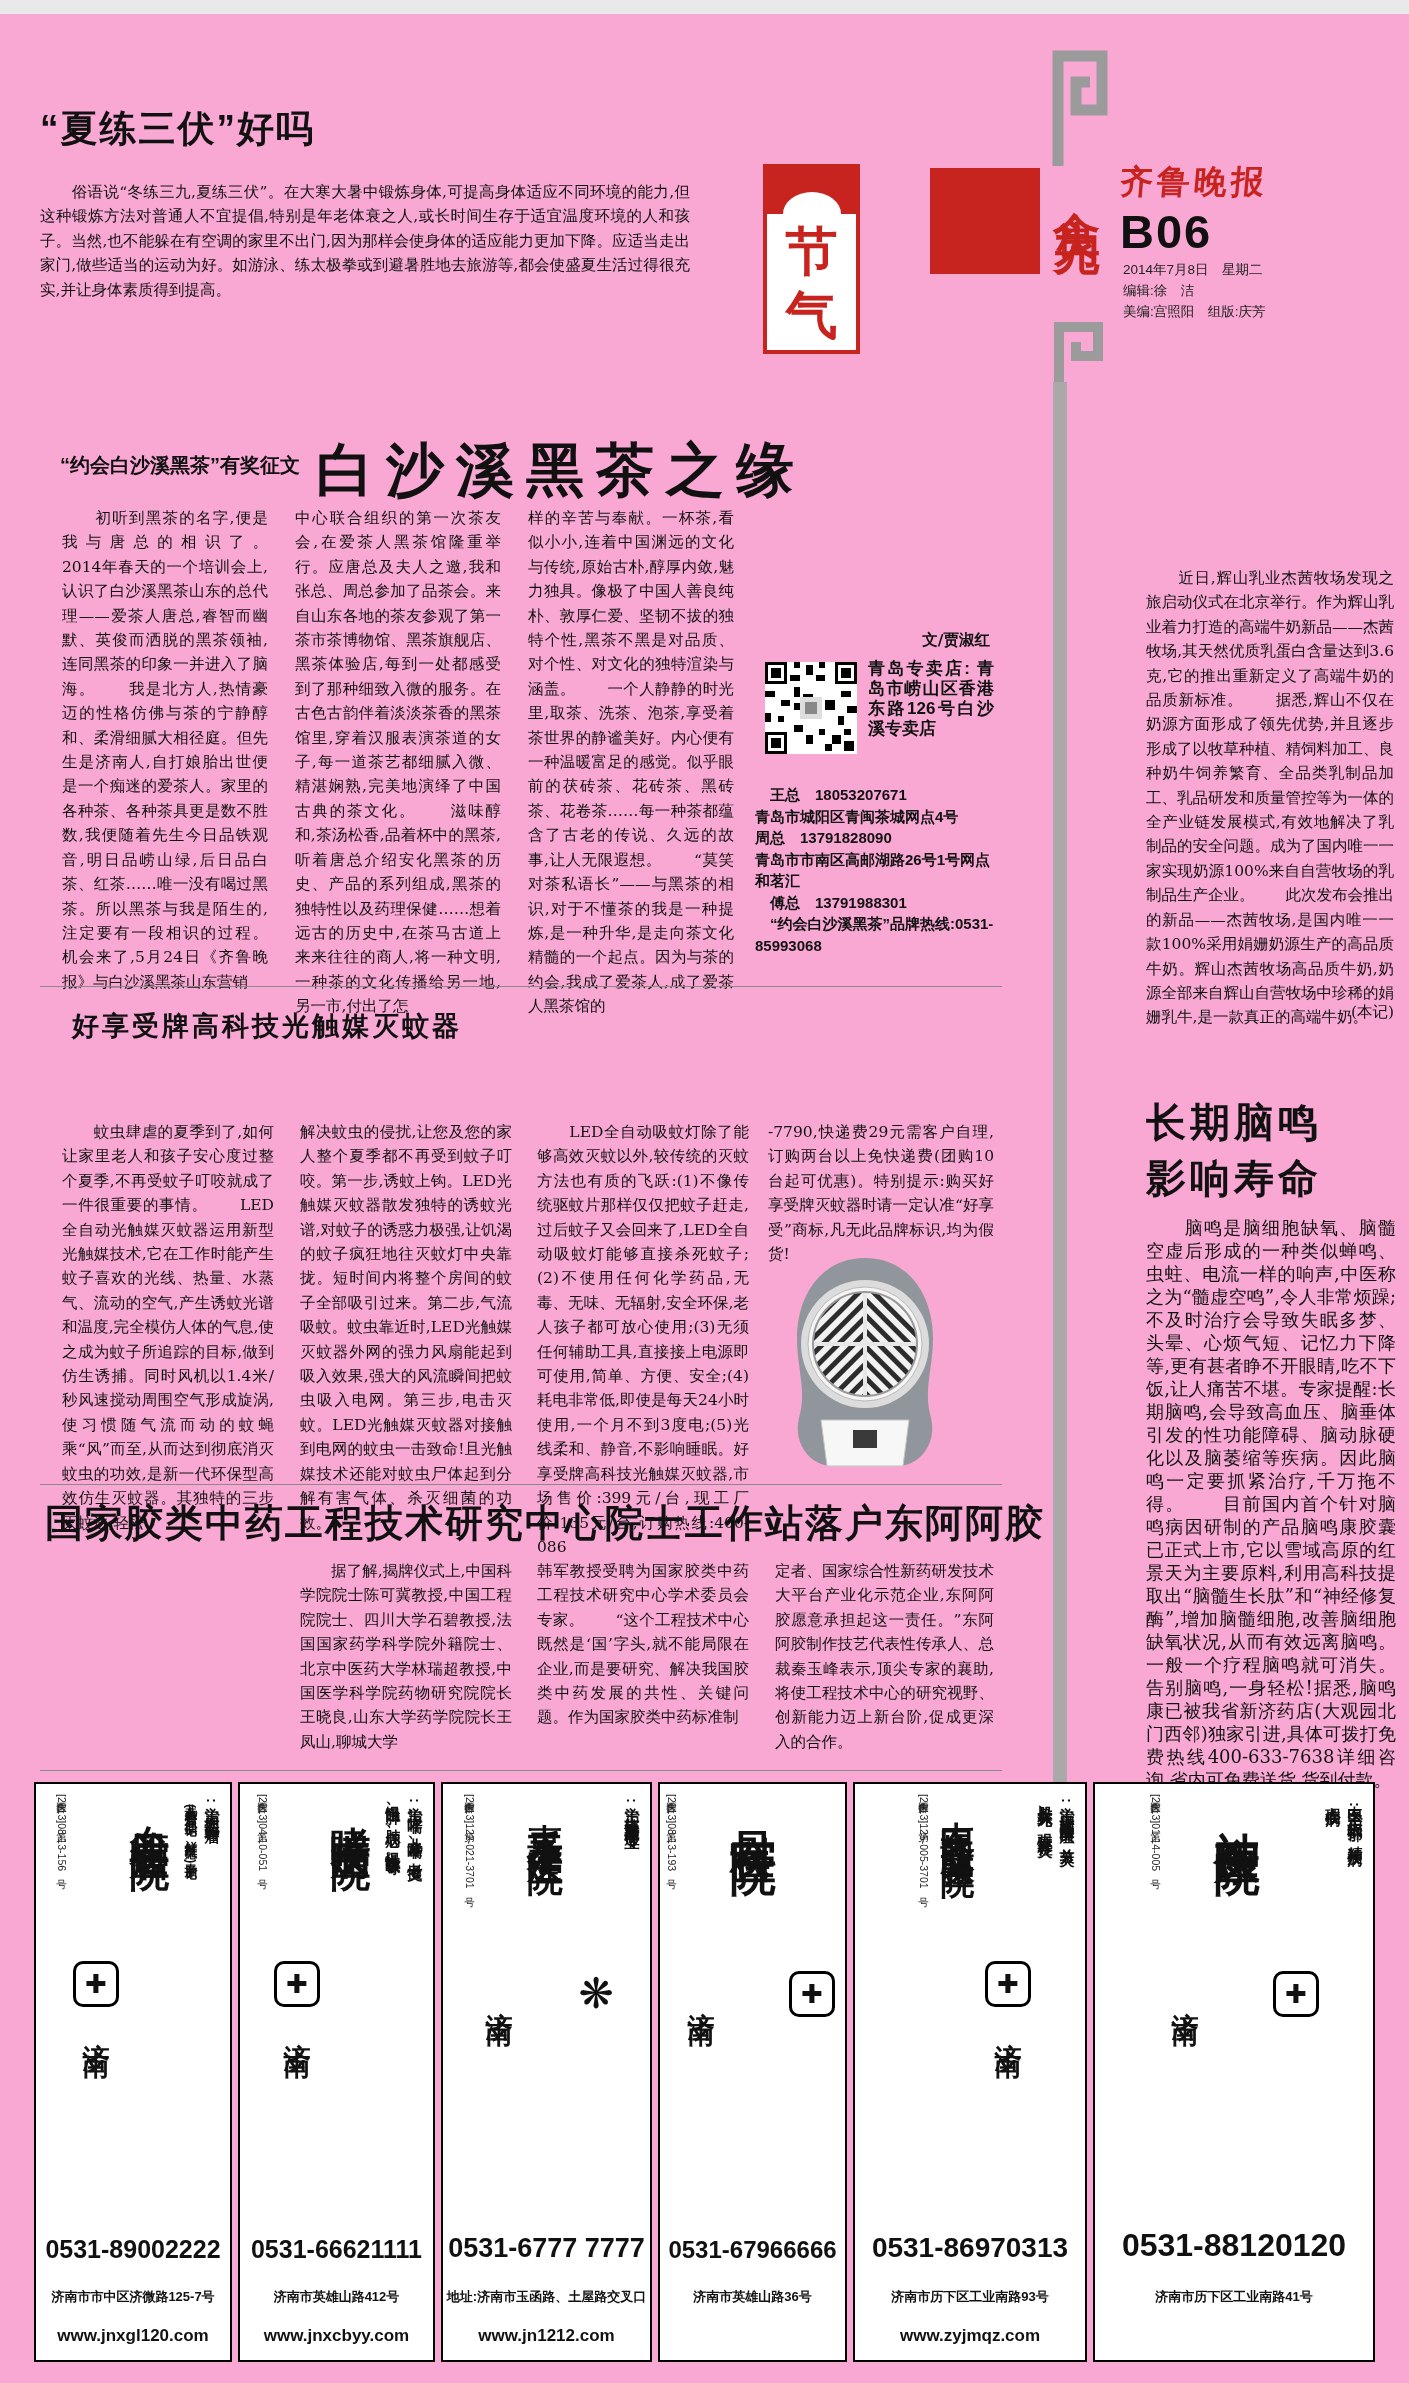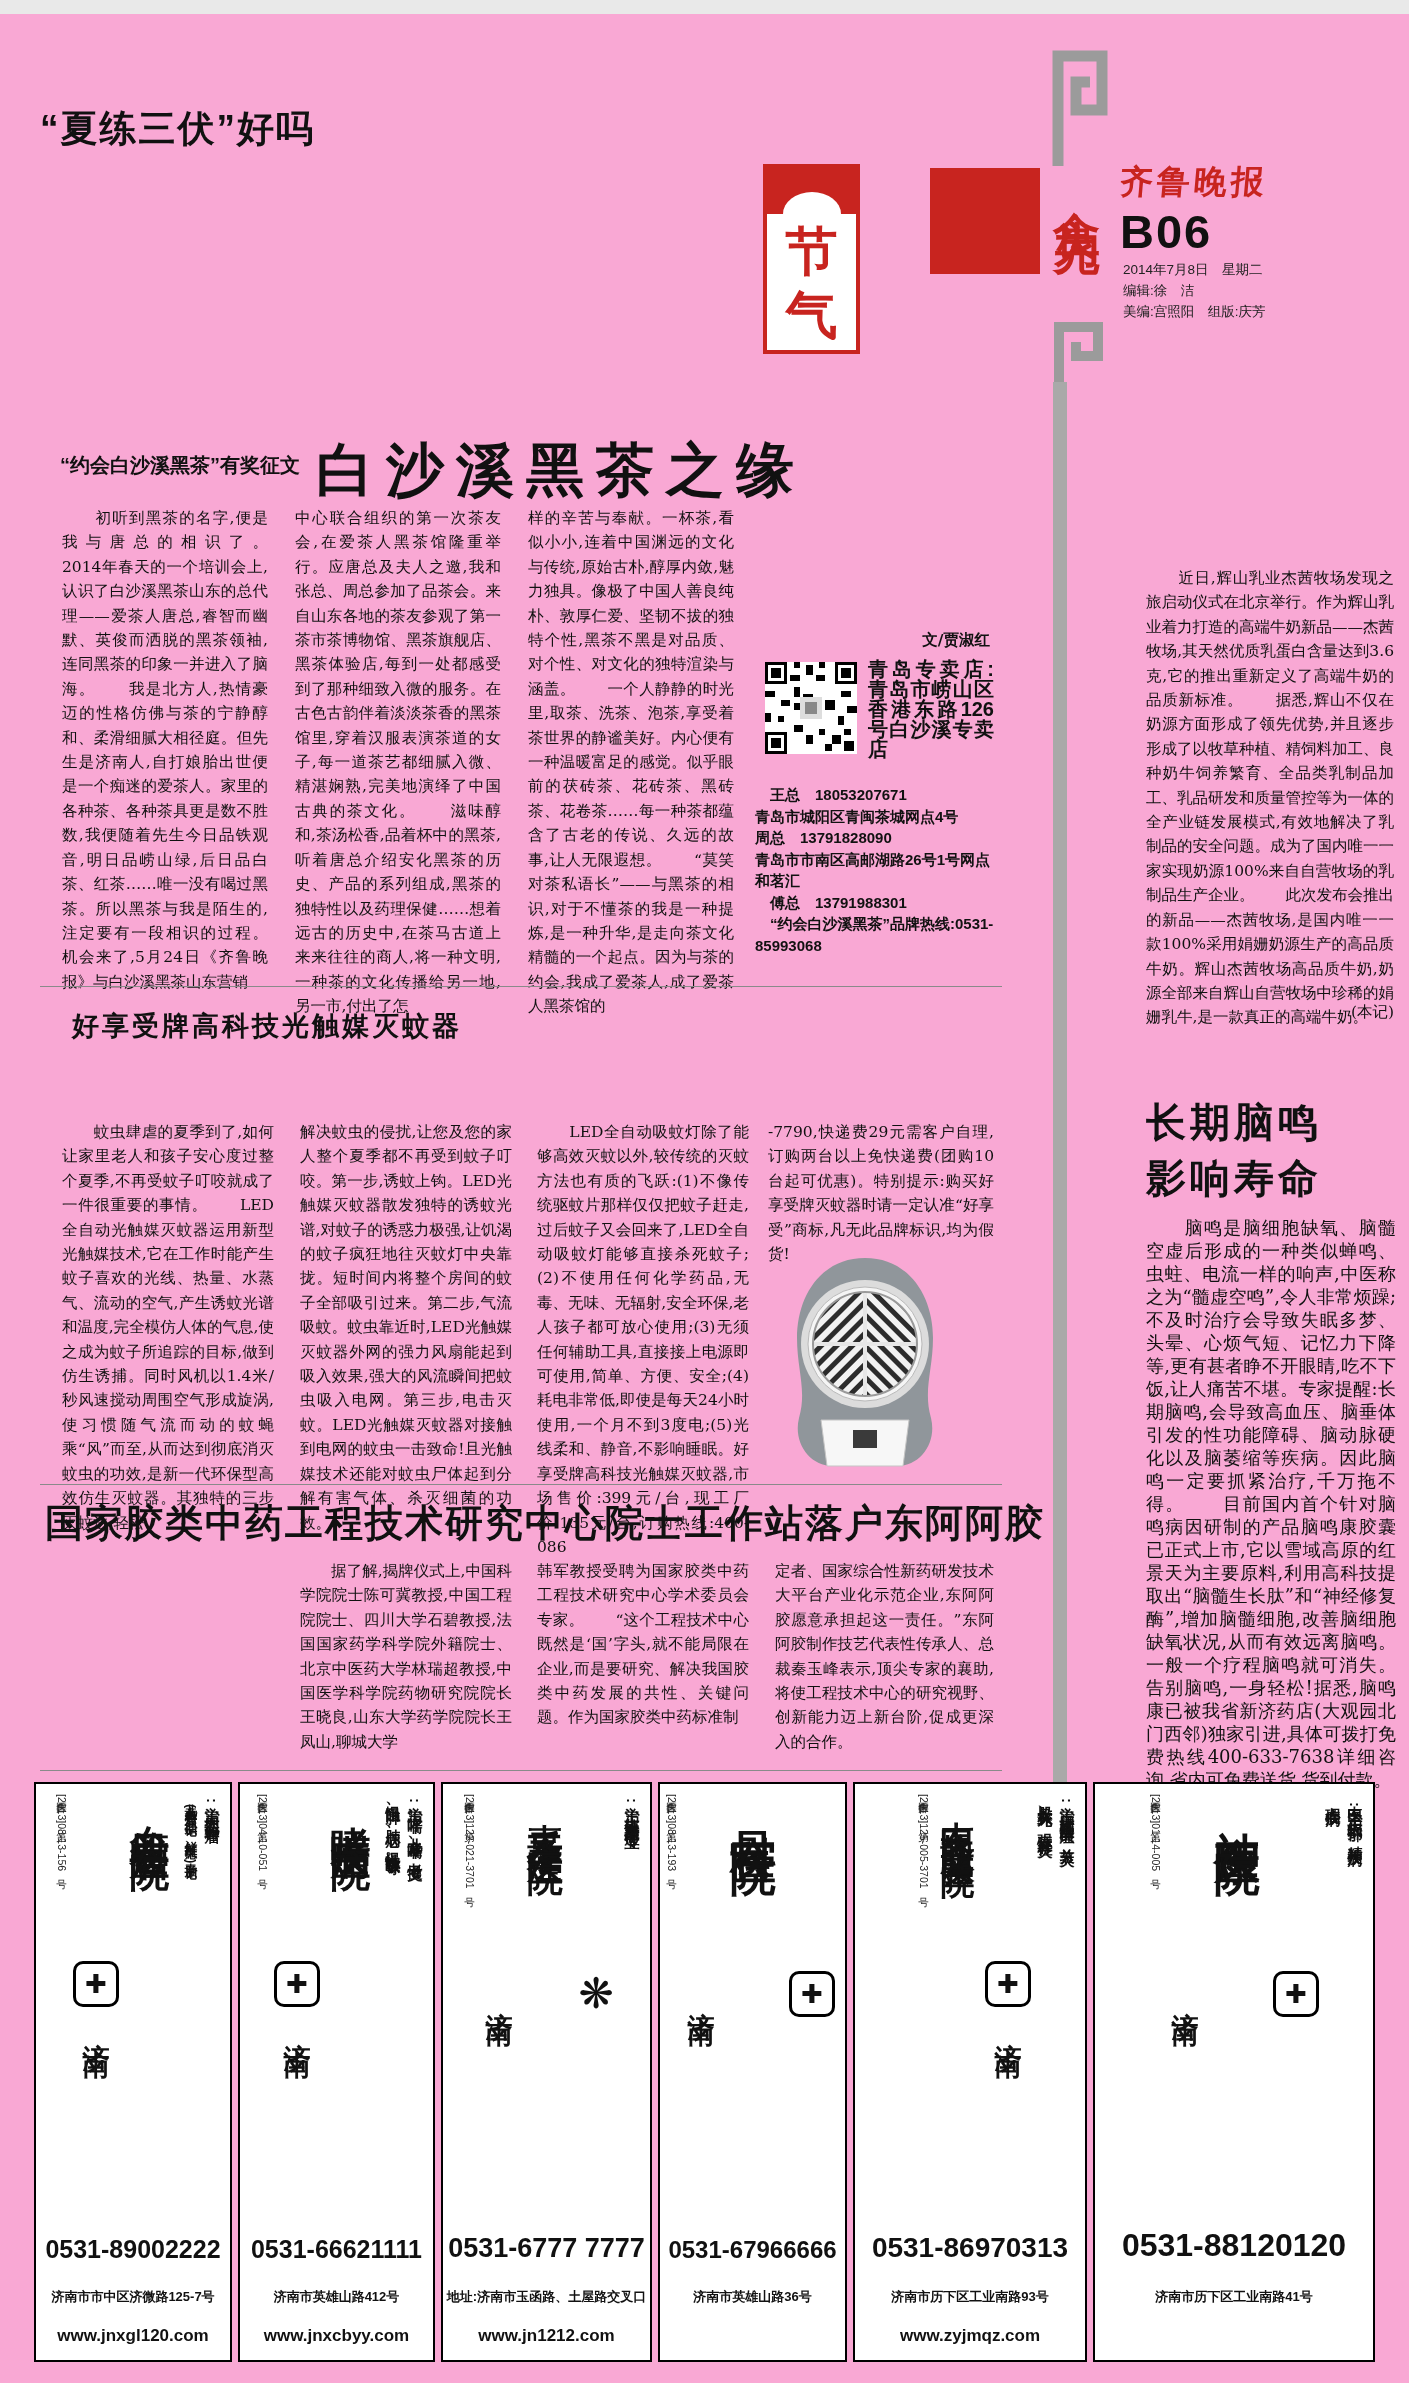--- a/index.html
+++ b/index.html
@@ -31,21 +31,21 @@
   
   .tea-kicker{left:60px;top:438px;font-size:20px;font-weight:bold;}
   .tea-title{left:316px;top:418px;font-size:58px;font-weight:bold;letter-spacing:12px;}
   .tea-c1{left:62px;top:492px;width:206px;}
   .tea-c2{left:295px;top:492px;width:206px;}
   .tea-c3{left:528px;top:492px;width:206px;}
   .tea-c4{left:762px;top:492px;width:228px;}
   .tea-byline{left:762px;top:616px;width:228px;text-align:right;font-family:"DejaVu Serif",serif;
               font-size:15.5px;font-weight:bold;}
   .qr{left:765px;top:648px;width:92px;height:92px;}
-  .store{left:868px;top:645px;width:126px;font-size:20px;line-height:20px;font-weight:bold;
+  .store{left:868px;top:645px;width:126px;font-size:17px;line-height:20px;font-weight:bold;
          font-family:"Liberation Sans",sans-serif;text-align:justify;}
   .c-lines{left:755px;top:770px;width:240px;font-family:"Liberation Sans",sans-serif;
            font-size:15px;line-height:21.5px;font-weight:bold;}
   
   .mos-kicker{left:72px;top:994px;font-size:27px;font-weight:bold;letter-spacing:3px;}
   .mos-title{left:56px;top:1026px;font-size:58px;font-weight:bold;letter-spacing:10px;}
   .mos-c1{left:62px;top:1106px;width:212px;}
   .mos-c2{left:300px;top:1106px;width:212px;}
   .mos-c3{left:537px;top:1106px;width:212px;}
   .mos-order{left:768px;top:1106px;width:226px;}
@@ -78,20 +78,21 @@
   .ad-addr{position:absolute;left:3px;right:3px;bottom:54px;text-align:center;font-size:13px;font-weight:bold;}
   .ad-web{position:absolute;left:3px;right:3px;bottom:14px;text-align:center;font-size:17px;font-weight:bold;}
   .orn{stroke:#9b9b9b;fill:none;}
 </style>
 </head>
 <body>
 
 <div id="canvas">
 
   <div class="abs top-title">“夏练三伏”好吗</div>
+  <div class="abs top-body col">　　俗语说“冬练三九,夏练三伏”。在大寒大暑中锻炼身体,可提高身体适应不同环境的能力,但这种锻炼方法对普通人不宜提倡,特别是年老体衰之人,或长时间生存于适宜温度环境的人和孩子。当然,也不能躲在有空调的家里不出门,因为那样会使身体的适应能力更加下降。应适当走出家门,做些适当的运动为好。如游泳、练太极拳或到避暑胜地去旅游等,都会使盛夏生活过得很充实,并让身体素质得到提高。</div>
 
   <svg class="abs" style="left:1050px;top:34px" width="58" height="118">
     <path class="orn" stroke-width="11" d="M8 118 V8 H52 V62 H26 V34 H40"></path>
   </svg>
   <div class="abs seal">
     <div class="seal-band"></div>
     <div class="seal-chars">
       <span>节</span>
       <span>气</span>
     </div>

